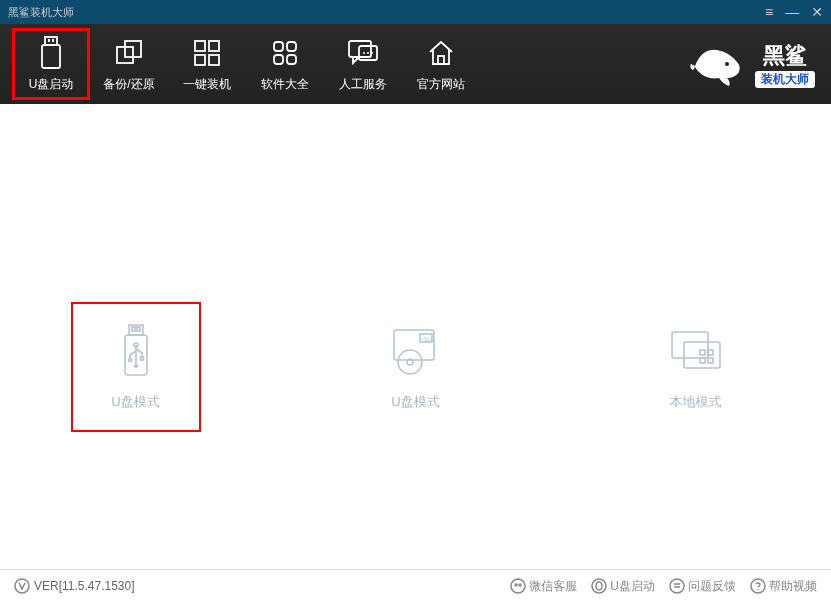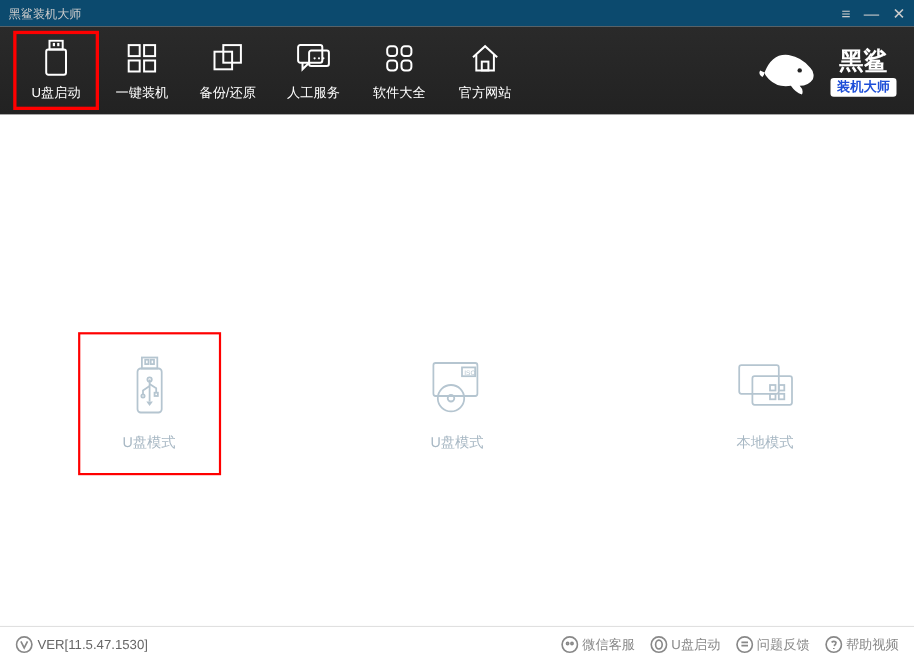--- a/index.html
+++ b/index.html
@@ -49,60 +49,60 @@
           <rect x="12" y="3" width="2" height="3" fill="#fff" stroke="none"></rect>
           <rect x="16" y="3" width="2" height="3" fill="#fff" stroke="none"></rect>
           <rect x="6" y="9" width="18" height="23" rx="2"></rect>
         </svg>
     </div>
     <span>U盘启动</span>
   </div>
   <div class="nav-item">
     <div class="nav-icon">
       <svg width="30" height="30" viewBox="0 0 30 30">
+          <rect x="3" y="9" width="16" height="16"></rect>
+          <rect x="11" y="3" width="16" height="16"></rect>
+        </svg>
+    </div>
+    <span>备份/还原</span>
+  </div>
+  <div class="nav-item">
+    <div class="nav-icon">
+      <svg width="30" height="30" viewBox="0 0 30 30">
           <rect x="3" y="3" width="10" height="10"></rect>
           <rect x="17" y="3" width="10" height="10"></rect>
           <rect x="3" y="17" width="10" height="10"></rect>
           <rect x="17" y="17" width="10" height="10"></rect>
         </svg>
     </div>
     <span>一键装机</span>
   </div>
   <div class="nav-item">
     <div class="nav-icon">
       <svg width="30" height="30" viewBox="0 0 30 30">
-          <rect x="3" y="9" width="16" height="16"></rect>
-          <rect x="11" y="3" width="16" height="16"></rect>
-        </svg>
-    </div>
-    <span>备份/还原</span>
+          <rect x="4" y="4" width="9" height="9" rx="3"></rect>
+          <rect x="17" y="4" width="9" height="9" rx="3"></rect>
+          <rect x="4" y="17" width="9" height="9" rx="3"></rect>
+          <rect x="17" y="17" width="9" height="9" rx="3"></rect>
+        </svg>
+    </div>
+    <span>软件大全</span>
   </div>
   <div class="nav-item">
     <div class="nav-icon">
       <svg width="32" height="30" viewBox="0 0 32 30">
           <rect x="2" y="3" width="22" height="16" rx="2"></rect>
           <path d="M6 19 L6 25 L12 19"></path>
           <rect x="12" y="8" width="18" height="14" rx="2"></rect>
           <circle cx="17" cy="15" r="1" fill="#fff" stroke="none"></circle>
           <circle cx="21" cy="15" r="1" fill="#fff" stroke="none"></circle>
           <circle cx="25" cy="15" r="1" fill="#fff" stroke="none"></circle>
         </svg>
     </div>
     <span>人工服务</span>
-  </div>
-  <div class="nav-item">
-    <div class="nav-icon">
-      <svg width="30" height="30" viewBox="0 0 30 30">
-          <rect x="4" y="4" width="9" height="9" rx="3"></rect>
-          <rect x="17" y="4" width="9" height="9" rx="3"></rect>
-          <rect x="4" y="17" width="9" height="9" rx="3"></rect>
-          <rect x="17" y="17" width="9" height="9" rx="3"></rect>
-        </svg>
-    </div>
-    <span>软件大全</span>
   </div>
   <div class="nav-item">
     <div class="nav-icon">
       <svg width="30" height="30" viewBox="0 0 30 30">
           <path d="M4 14 L15 4 L26 14"></path>
           <path d="M7 12 L7 26 L23 26 L23 12"></path>
           <rect x="12" y="18" width="6" height="8"></rect>
         </svg>
     </div>
     <span>官方网站</span>

